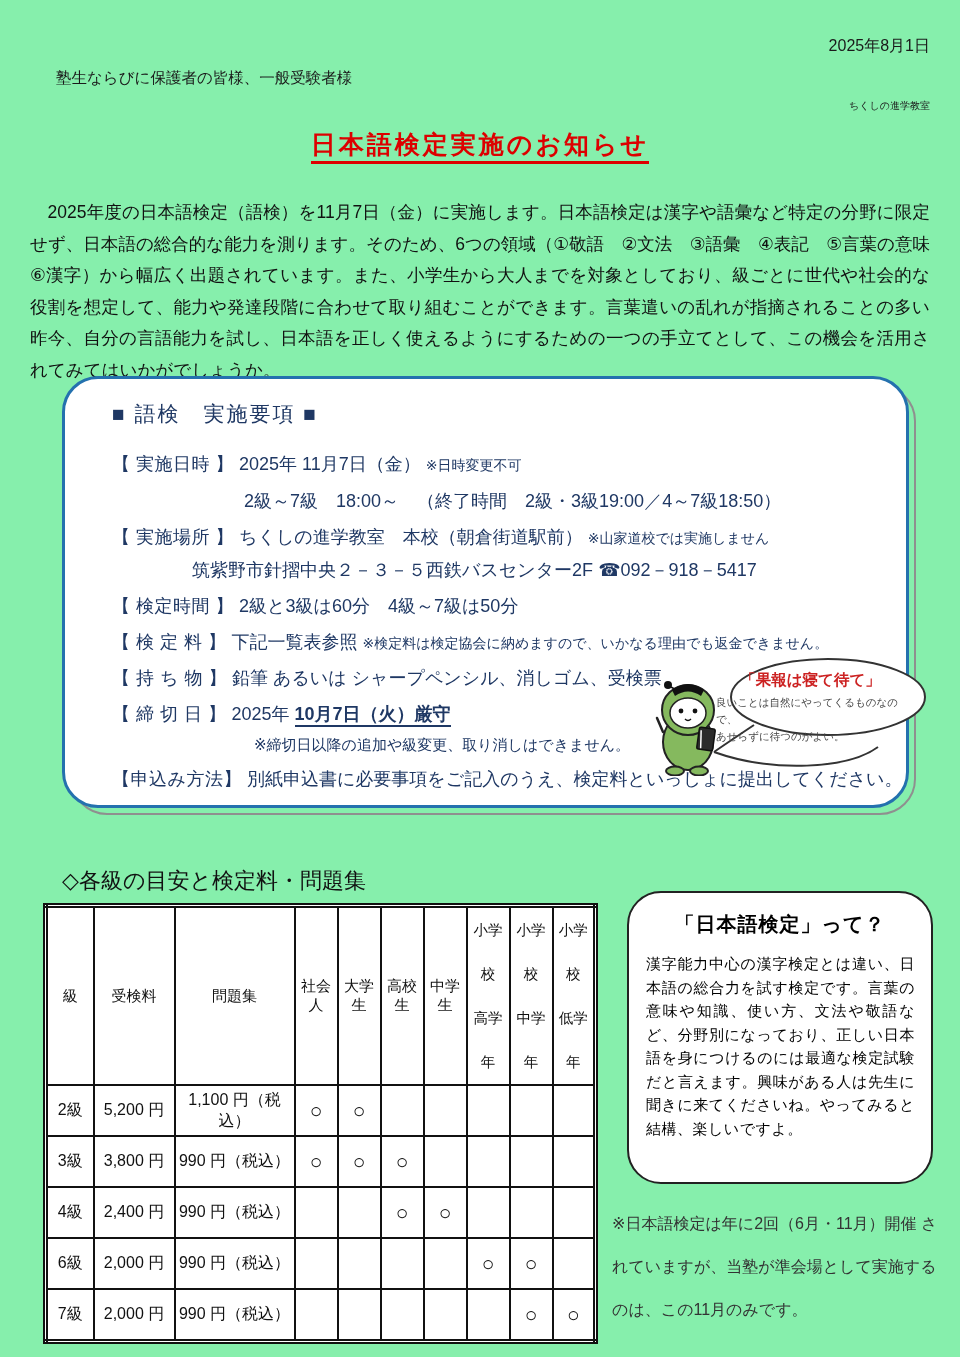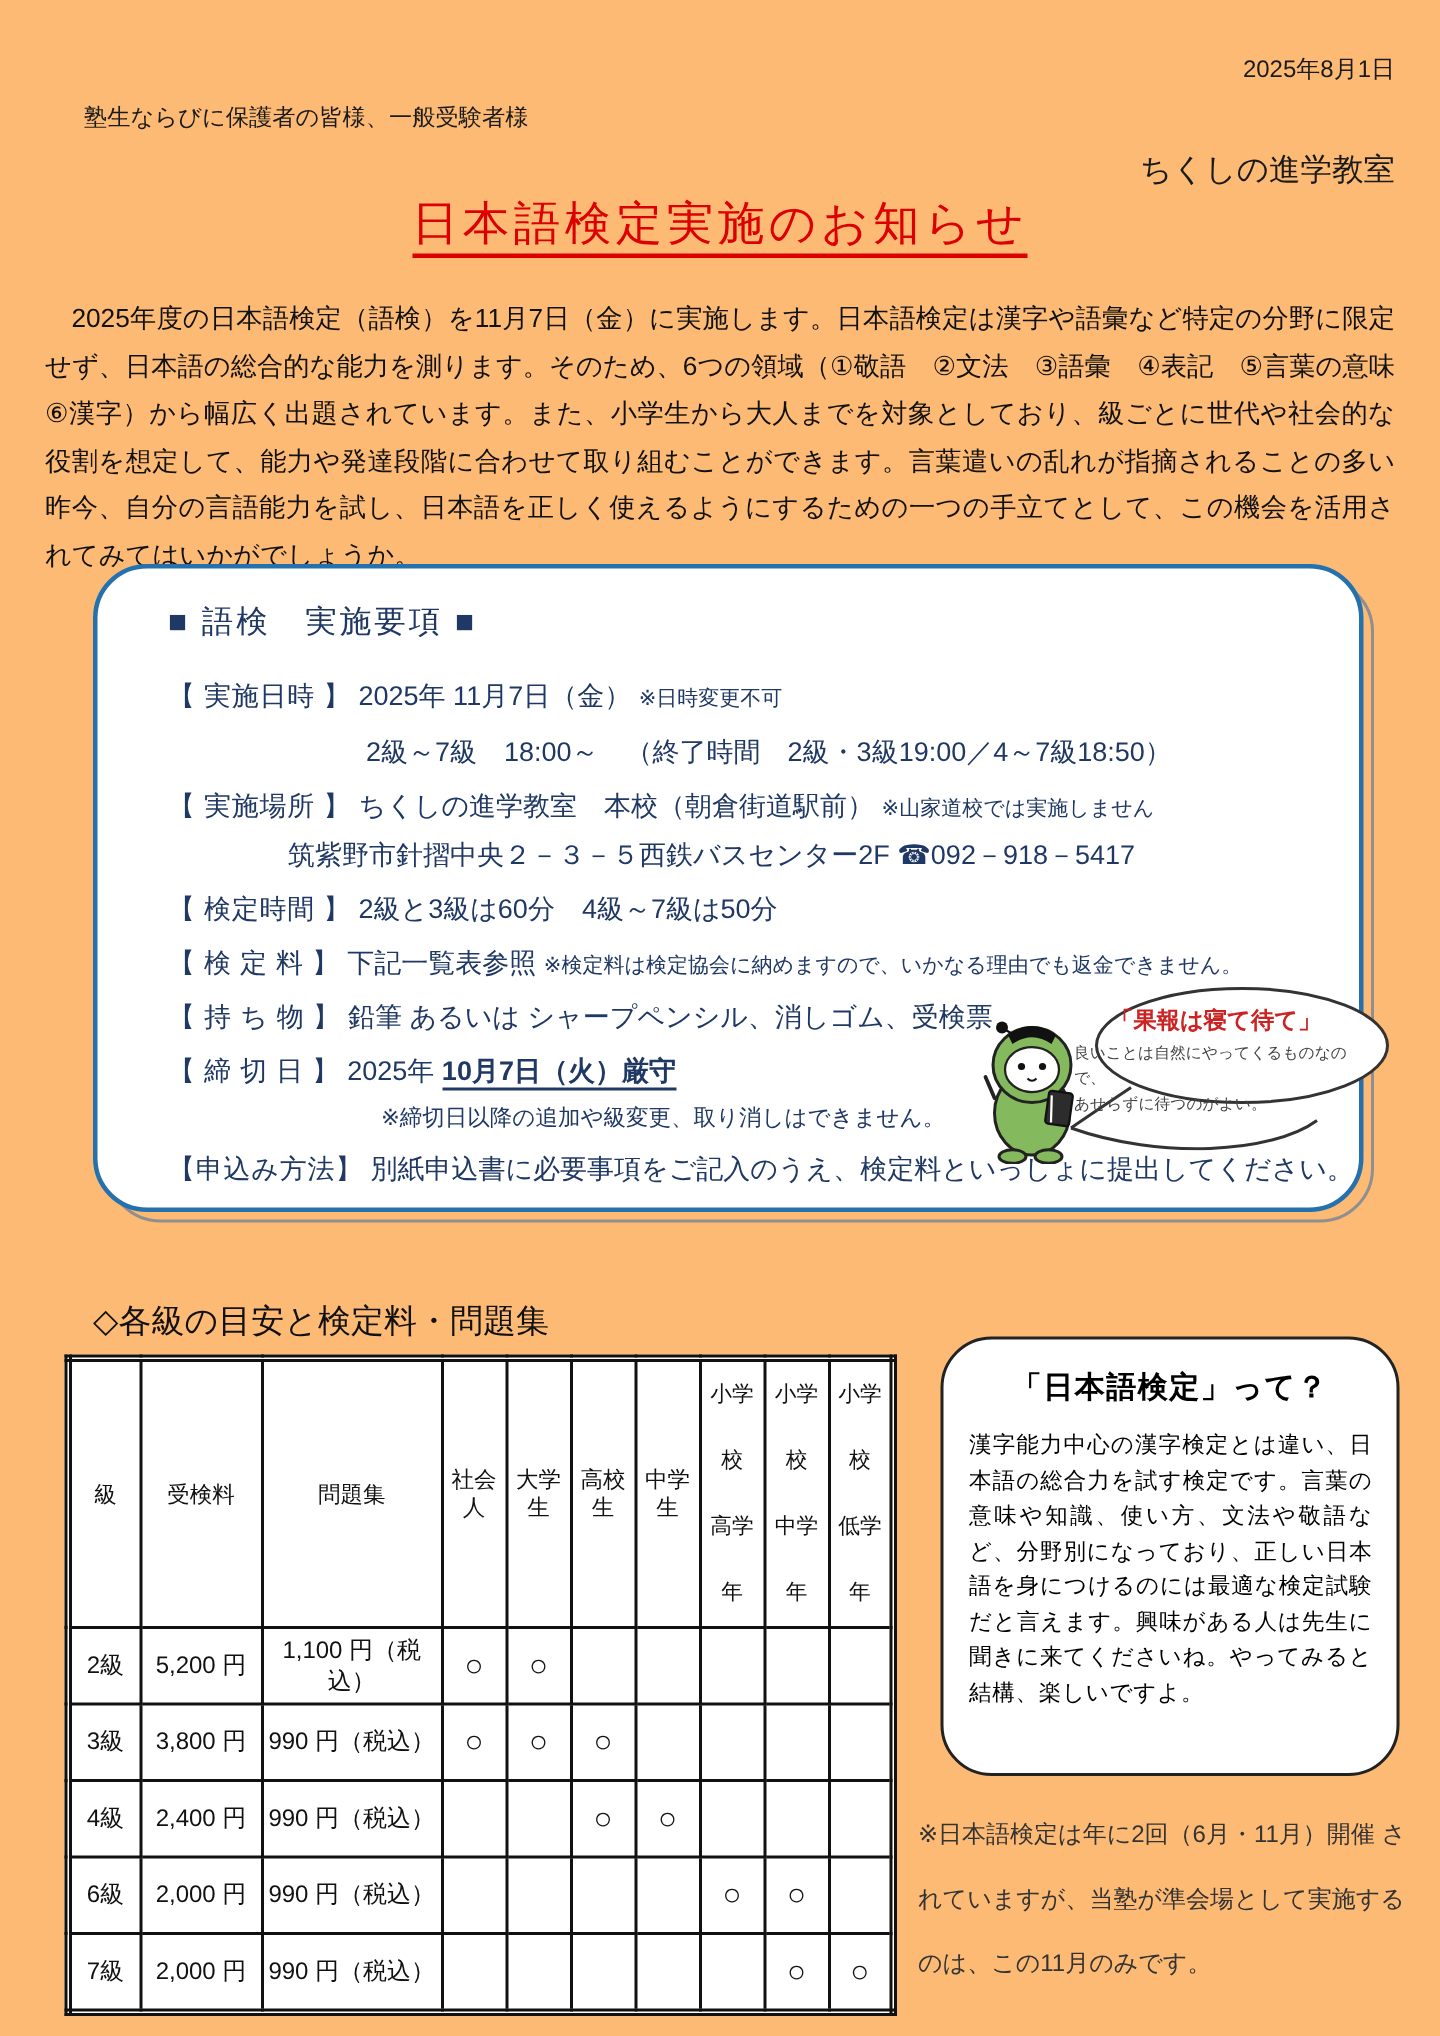--- a/index.html
+++ b/index.html
@@ -1,26 +1,26 @@
 <!DOCTYPE html>
 <html><head>
 <meta charset="utf-8">
 <style>
   html,body { margin:0; padding:0; background:#e8e8e8; }
   .page {
     position:relative; width:960px; height:1357px; margin:0 auto;
-    background:#fdba74; overflow:hidden;
+    background:#86efac; overflow:hidden;
     font-family:"Liberation Sans","DejaVu Sans",sans-serif; color:#1a1a1a;
   }
   .date    { position:absolute; top:36px;  right:30px; font-size:16px; }
   .recipient { position:absolute; top:68px; left:56px; font-size:15.5px; }
-  .sender  { position:absolute; top:99px; right:30px; font-size:21px; }
+  .sender  { position:absolute; top:99px; right:30px; font-size:10px; }
   .notice-title { position:absolute; top:128px; left:0; width:100%; text-align:center; }
   .notice-title span {
-    font-size:31px; font-weight:normal; color:#dd0000; letter-spacing:3px;
+    font-size:25px; font-weight:bold; color:#dd0000; letter-spacing:3px;
     border-bottom:3px solid #dd0000; padding-bottom:3px;
   }
   .intro {
     position:absolute; top:197px; left:30px; width:900px;
     font-size:17.5px; line-height:31.5px; text-align:justify; color:#111;
   }
 
   
   .spec-box  { position:absolute; left:62px; top:376px; width:845px; height:430px; }
   .gray-frame { position:absolute; left:9px; top:9px; width:841px; height:426px;

